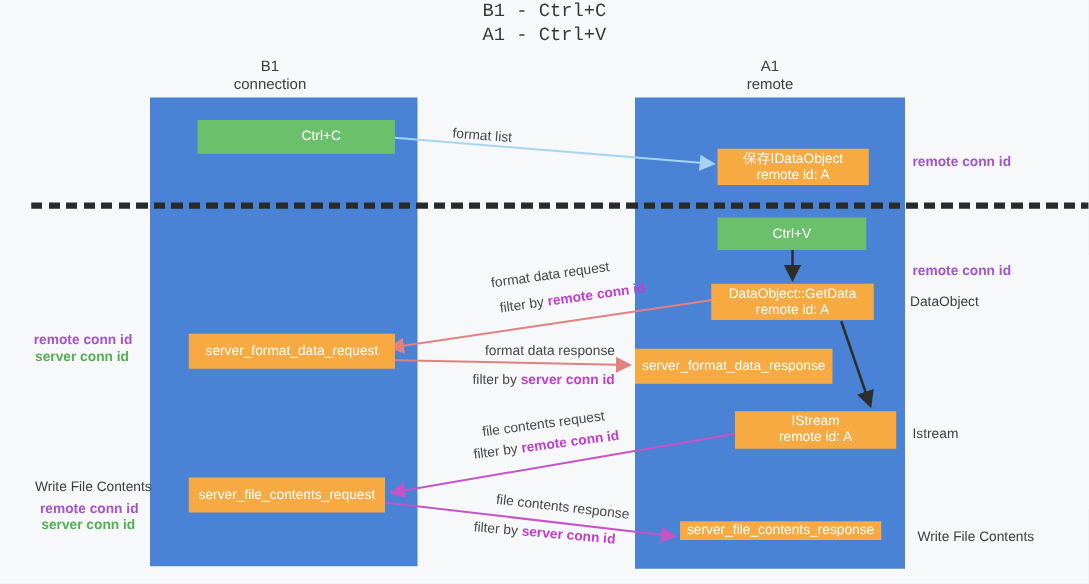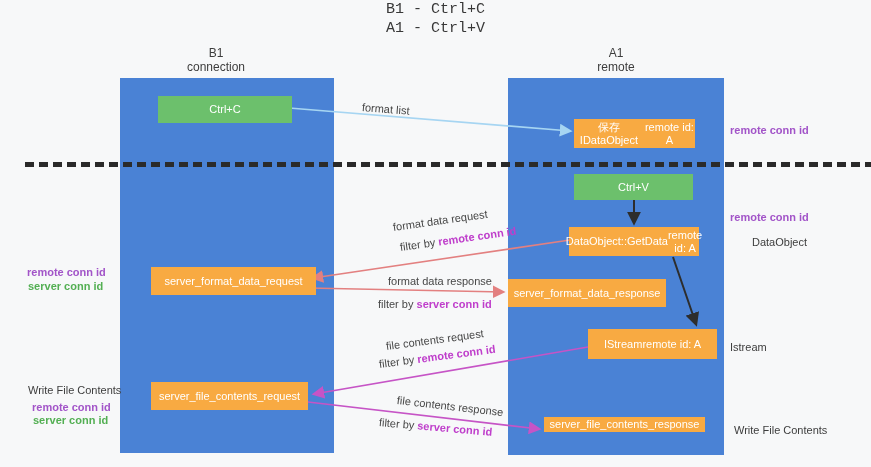--- a/index.html
+++ b/index.html
@@ -11,21 +11,21 @@
   .title{left:0;top:7;width:871px;text-align:center;font-size:15px;line-height:19px;color:#383838;font-family:Liberation Mono, monospace;}
   .col-header{top:46px;text-align:center;font-size:12px;line-height:14px;color:#3d3d3d;}
   .column{background:#4a82d5;z-index:1;}
   .arrows{left:0;top:0;z-index:3;}
   .dashes{left:25px;top:162px;width:846px;height:5px;z-index:5;
     background:repeating-linear-gradient(90deg,#2a2a2a 0 9px,transparent 9px 14px);}
   .box{z-index:4;display:flex;align-items:center;justify-content:center;
     color:#fff;font-size:11px;text-align:center;line-height:13px;}
   .box.green{background:#6cc06c;}
   .box.orange{background:#f8aa42;}
-  .box.two-line{flex-direction:row;}
+  .box.two-line{flex-direction:column;}
   .lbl{z-index:6;font-size:11px;white-space:nowrap;color:#474747;transform-origin:left center;}
   .lbl .key-magenta{color:#bf3ecb;font-weight:bold;}
   .side{z-index:6;font-size:11px;white-space:nowrap;line-height:13px;}
   .side.purple{color:#a254c8;font-weight:bold;}
   .side.green{color:#53af53;font-weight:bold;}
   .side.plain{color:#3d3d3d;}
 </style>
 </head>
 <body>
 
@@ -67,21 +67,21 @@
     <line x1="634" y1="200" x2="634" y2="223" stroke="#2d2d2d" stroke-width="2" marker-end="url(#mk)"></line>
     <line x1="673" y1="257" x2="696" y2="324" stroke="#2d2d2d" stroke-width="2" marker-end="url(#mk)"></line>
     <line x1="570" y1="240" x2="313" y2="278" stroke="#e38080" stroke-width="1.6" marker-end="url(#ms)"></line>
     <line x1="308" y1="288" x2="503" y2="292" stroke="#e38080" stroke-width="1.6" marker-end="url(#ms)"></line>
     <line x1="588" y1="347" x2="314" y2="394" stroke="#c654c6" stroke-width="1.6" marker-end="url(#mm)"></line>
     <line x1="308" y1="402" x2="539" y2="429" stroke="#c654c6" stroke-width="1.6" marker-end="url(#mm)"></line>
   </svg>
 
   <div class="abs dashes"></div>
 
-  <div class="abs box green" style="left:158px;top:96px;width:134px;height:27px;">
+  <div class="abs box green" style="left:158px;top:96px;width:118px;height:27px;padding-left:40px;">
     <span>Ctrl+C</span>
   </div>
   <div class="abs box orange two-line" style="left:574px;top:119px;width:121px;height:29px;">
     <span>保存IDataObject</span>
     <span>remote id: A</span>
   </div>
   <div class="abs box green" style="left:574px;top:174px;width:119px;height:26px;">
     <span>Ctrl+V</span>
   </div>
   <div class="abs box orange two-line" style="left:569px;top:227px;width:130px;height:29px;">
@@ -138,17 +138,17 @@
   </div>
 
   <div class="abs side purple" style="left:27px;top:266px;">remote conn id</div>
   <div class="abs side green" style="left:28px;top:280px;">server conn id</div>
   <div class="abs side plain" style="left:28px;top:384px;">Write File Contents</div>
   <div class="abs side purple" style="left:32px;top:401px;">remote conn id</div>
   <div class="abs side green" style="left:33px;top:414px;">server conn id</div>
 
   <div class="abs side purple" style="left:730px;top:124px;">remote conn id</div>
   <div class="abs side purple" style="left:730px;top:211px;">remote conn id</div>
-  <div class="abs side plain" style="left:752px;top:236px;">DataObject</div>
+  <div class="abs side plain" style="left:728px;top:236px;">DataObject</div>
   <div class="abs side plain" style="left:730px;top:341px;">Istream</div>
   <div class="abs side plain" style="left:734px;top:424px;">Write File Contents</div>
 
 </div>
 
 </body></html>

